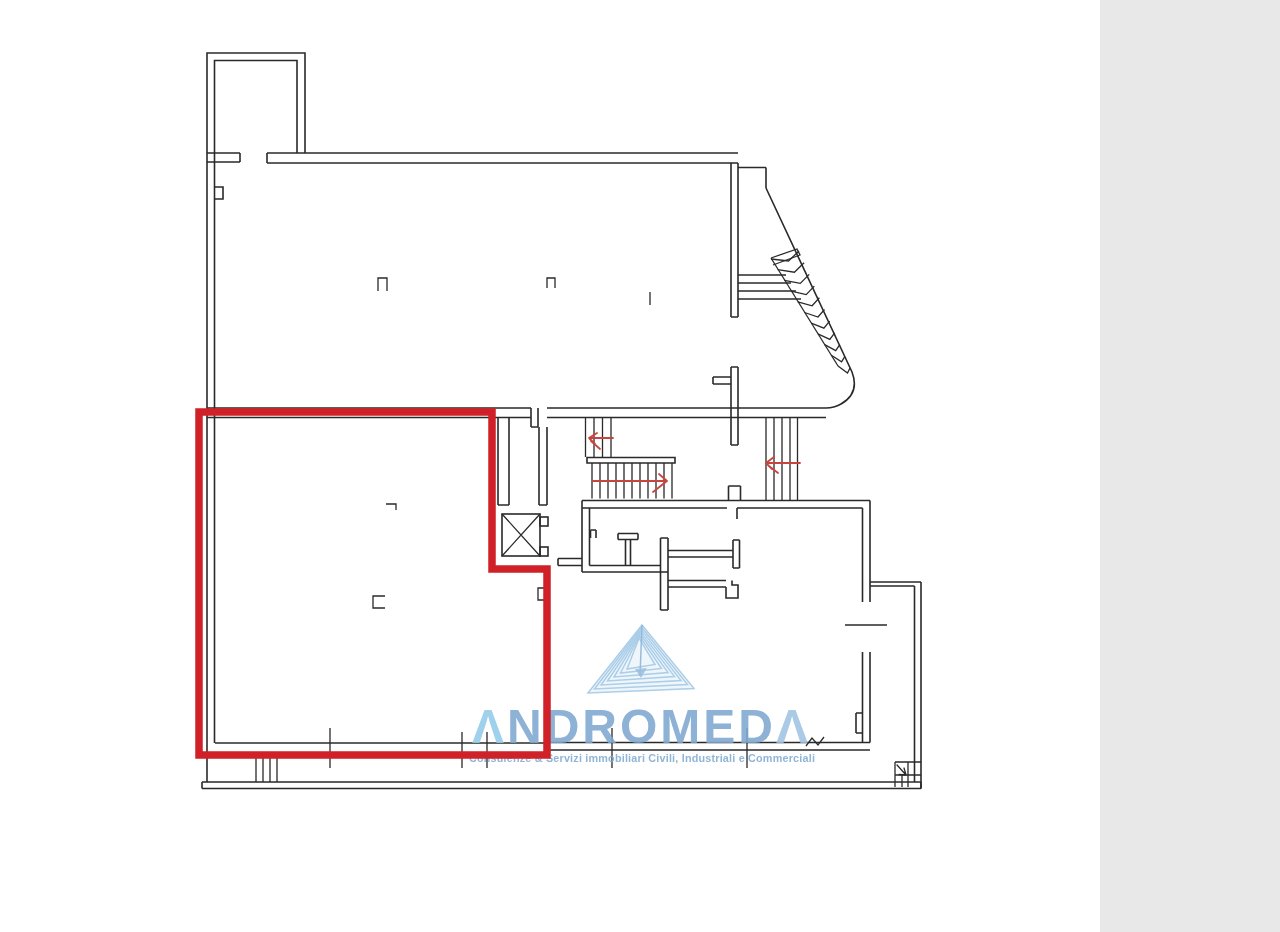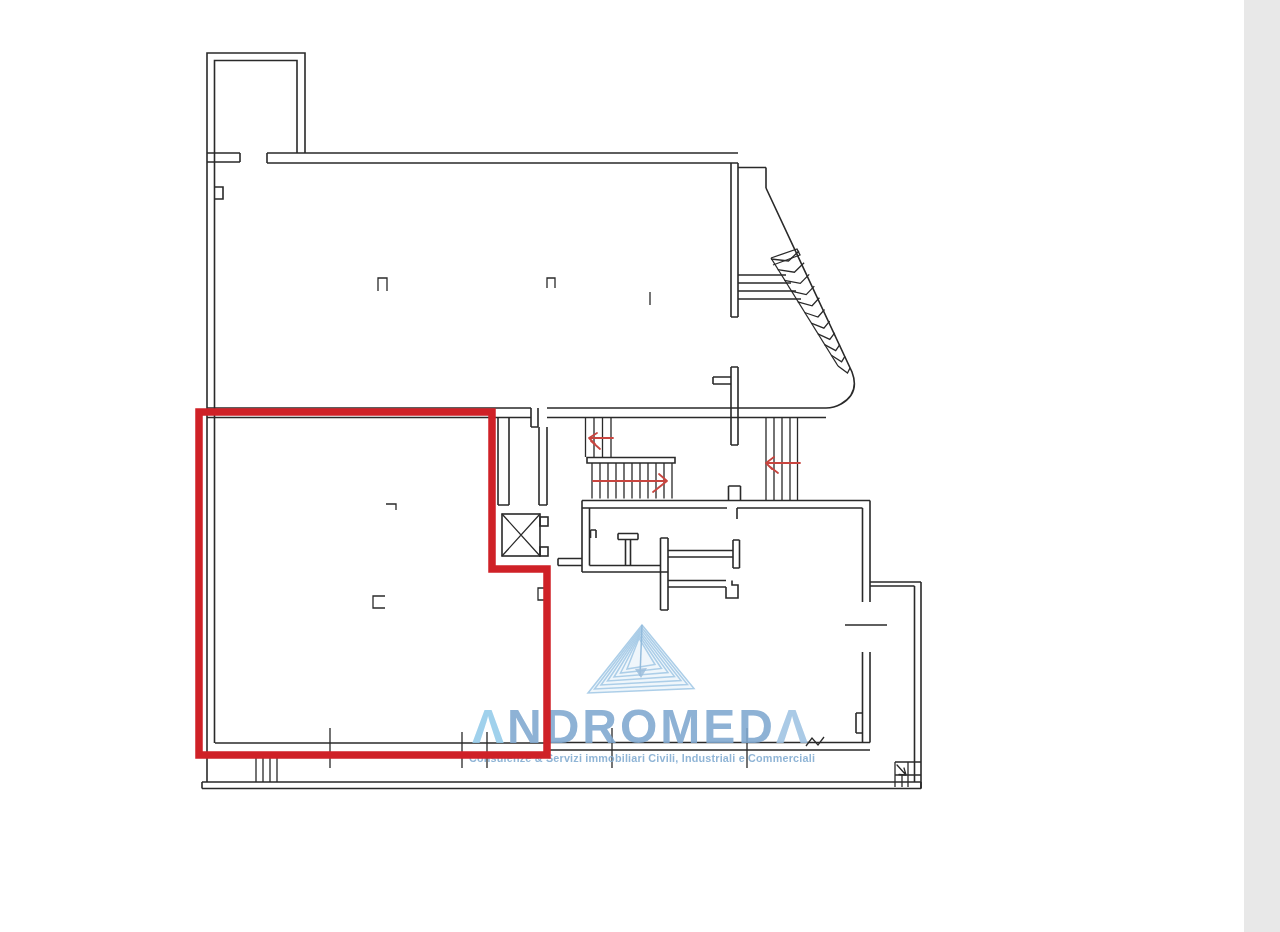--- a/index.html
+++ b/index.html
@@ -9,21 +9,21 @@
     --logo-blue:#7fa8d0;
     --logo-blue-light:#93cbea;
     --logo-blue-mid:#9fc3e3;
     --tagline-blue:#87afd3;
     --triangle-blue:#a8cbe7;
     --triangle-fill:#d6e7f4;
     --bg:#ffffff;
   }
   html,body{margin:0;padding:0;background:#e8e8e8;}
   #canvas{
-    position:relative;width:1244px;height:932px;background:var(--bg);
+    position:relative;width:1100px;height:932px;background:var(--bg);
     overflow:hidden;font-family:"Liberation Sans",sans-serif;
   }
   svg{position:absolute;inset:0;display:block;}
   .wall{stroke:var(--line);stroke-width:1.6;fill:none;stroke-linecap:butt;}
   .thin{stroke:var(--line);stroke-width:1.3;fill:none;}
   .redline{stroke:var(--highlight-red);stroke-width:7.5;fill:none;stroke-linejoin:miter;}
   .arrow{stroke:var(--arrow-red);stroke-width:1.8;fill:none;stroke-linecap:round;}
   .tri{stroke:var(--triangle-blue);stroke-width:1.5;fill:none;opacity:.95;}
   .wordmark{font-family:"Liberation Sans",sans-serif;font-weight:bold;font-size:48px;letter-spacing:3px;opacity:.88;}
   .tagline{font-family:"Liberation Sans",sans-serif;font-size:10.8px;font-weight:bold;letter-spacing:.2px;fill:var(--tagline-blue);opacity:.92;}

